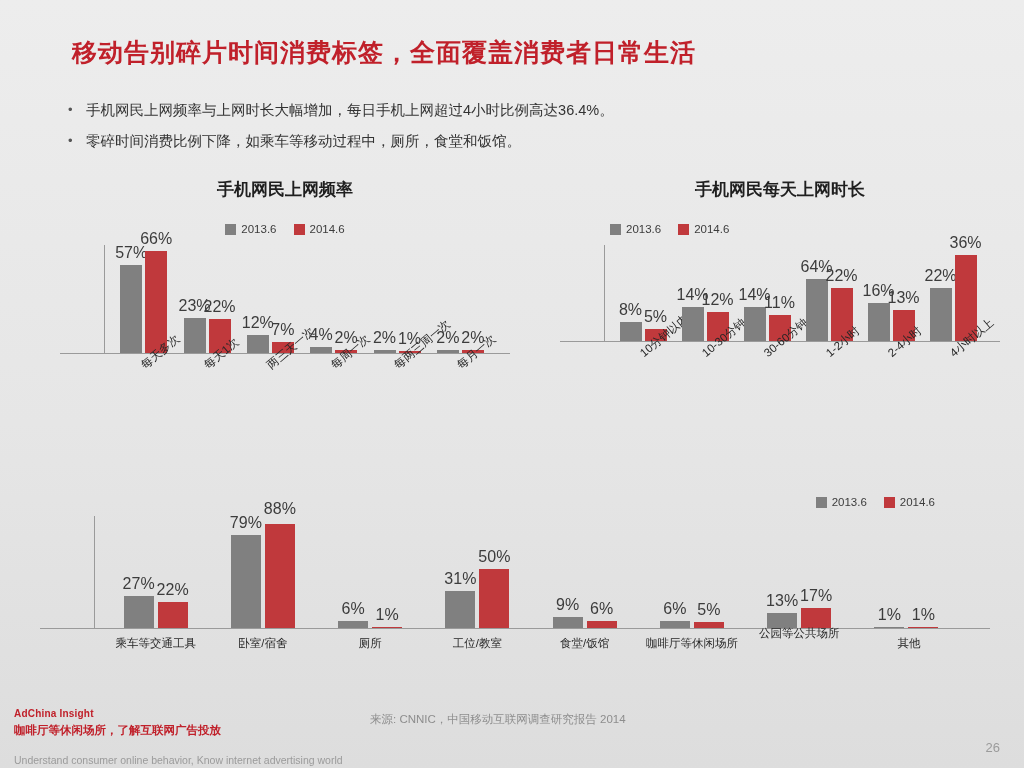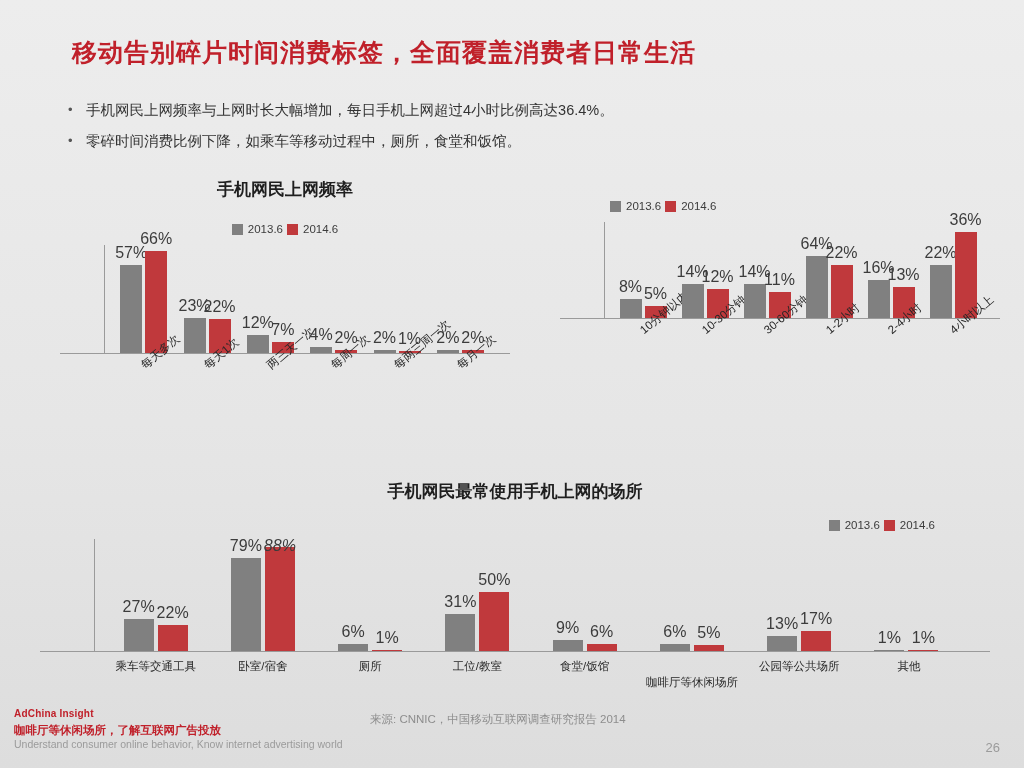--- a/index.html
+++ b/index.html
@@ -63,21 +63,21 @@
   }
   .chart-title {
     text-align: center;
     font-size: 17px;
     font-weight: bold;
     color: #1f1f1f;
   }
   .legend {
     display: flex;
     align-items: center;
-    gap: 4px;
+    gap: 17px;
     font-size: 11.5px;
     color: #3c3c3c;
   }
   .legend .item {
     display: flex;
     align-items: center;
     gap: 5px;
   }
   .legend .swatch {
     width: 11px;
@@ -135,21 +135,21 @@
   }
   .brand .b2 {
     font-size: 11.5px;
     font-weight: bold;
     color: #c0202a;
     margin-top: 4px;
   }
   .brand .b3 {
     font-size: 10.5px;
     color: #9b9b9b;
-    margin-top: 0;
+    margin-top: 16px;
   }
   .pagenum {
     position: absolute;
     right: 24px;
     top: 740px;
     font-size: 13px;
     color: #9b9b9b;
   }
 </style>
 </head>
@@ -212,20 +212,21 @@
         <div class="cat rot" style="left: 331px; top: 116px; transform-origin: left top; transform: rotate(-40deg);">每两三周一次</div>
         <div class="bar" style="position: absolute; width: 22px; height: 3.08571px; background: rgb(128, 128, 128); bottom: 0px; left: 376.833px;"></div>
         <div class="vlabel" style="bottom: 6.08571px; left: 387.833px; position: absolute; transform: translateX(-50%);">2%</div>
         <div class="bar" style="position: absolute; width: 22px; height: 3.08571px; background: rgb(192, 57, 60); bottom: 0px; left: 401.833px;"></div>
         <div class="vlabel" style="bottom: 6.08571px; left: 412.833px; position: absolute; transform: translateX(-50%);">2%</div>
         <div class="cat rot" style="left: 394.333px; top: 116px; transform-origin: left top; transform: rotate(-40deg);">每月一次</div>
       </div>
   </div>
 
   <div class="chart" id="chart-duration" style="left:560px; top:178px; width:440px; height:250px;">
+    <div class="chart-title">手机网民每天上网时长</div>
     <div class="legend" style="justify-content:flex-start; margin-top:22px; padding-left:50px;">
       <div class="item">
         <span class="swatch" style="background:#808080"></span>
         <span>2013.6</span>
       </div>
       <div class="item">
         <span class="swatch" style="background:#c0393c"></span>
         <span>2014.6</span>
       </div>
     </div>
@@ -259,21 +260,20 @@
         <div class="cat rot" style="left: 325px; top: 104px; transform-origin: left top; transform: rotate(-40deg);">2-4小时</div>
         <div class="bar" style="position: absolute; width: 22px; height: 52.8px; background: rgb(128, 128, 128); bottom: 0px; left: 369.5px;"></div>
         <div class="vlabel" style="bottom: 55.8px; left: 380.5px; position: absolute; transform: translateX(-50%);">22%</div>
         <div class="bar" style="position: absolute; width: 22px; height: 86.4px; background: rgb(192, 57, 60); bottom: 0px; left: 394.5px;"></div>
         <div class="vlabel" style="bottom: 89.4px; left: 405.5px; position: absolute; transform: translateX(-50%);">36%</div>
         <div class="cat rot" style="left: 387px; top: 104px; transform-origin: left top; transform: rotate(-40deg);">4小时以上</div>
       </div>
   </div>
 
   <div class="chart" id="chart-places" style="left:40px; top:480px; width:950px; height:220px;">
-    <div class="chart-title">手机网民最常使用手机上网的场所</div>
     <div class="legend" style="justify-content:flex-end; margin-top:16px; padding-right:55px;">
       <div class="item">
         <span class="swatch" style="background:#808080"></span>
         <span>2013.6</span>
       </div>
       <div class="item">
         <span class="swatch" style="background:#c0393c"></span>
         <span>2014.6</span>
       </div>
     </div>
@@ -281,47 +281,47 @@
         <div class="axis-line" style="top: 112px;"></div>
         <div class="axis-vline" style="left: 54px; height: 113px;"></div>
         <div class="bar" style="position: absolute; width: 30px; height: 31.8316px; background: rgb(128, 128, 128); bottom: 0px; left: 83.625px;"></div>
         <div class="vlabel" style="bottom: 34.8316px; left: 98.625px; position: absolute; transform: translateX(-50%);">27%</div>
         <div class="bar" style="position: absolute; width: 30px; height: 25.9368px; background: rgb(192, 57, 60); bottom: 0px; left: 117.625px;"></div>
         <div class="vlabel" style="bottom: 28.9368px; left: 132.625px; position: absolute; transform: translateX(-50%);">22%</div>
         <div class="cat" style="left: 115.625px; top: 120px; transform: translateX(-50%);">乘车等交通工具</div>
         <div class="bar" style="position: absolute; width: 30px; height: 93.1368px; background: rgb(128, 128, 128); bottom: 0px; left: 190.875px;"></div>
         <div class="vlabel" style="bottom: 96.1368px; left: 205.875px; position: absolute; transform: translateX(-50%);">79%</div>
         <div class="bar" style="position: absolute; width: 30px; height: 103.747px; background: rgb(192, 57, 60); bottom: 0px; left: 224.875px;"></div>
-        <div class="vlabel" style="bottom: 96px; left: 239.875px; position: absolute; transform: translateX(-50%); font-style: italic;">88%</div>
+        <div class="vlabel" style="bottom: 110px; left: 239.875px; position: absolute; transform: translateX(-50%);">88%</div>
         <div class="cat" style="left: 222.875px; top: 120px; transform: translateX(-50%);">卧室/宿舍</div>
         <div class="bar" style="position: absolute; width: 30px; height: 7.07368px; background: rgb(128, 128, 128); bottom: 0px; left: 298.125px;"></div>
         <div class="vlabel" style="bottom: 10.0737px; left: 313.125px; position: absolute; transform: translateX(-50%);">6%</div>
         <div class="bar" style="position: absolute; width: 30px; height: 1.5px; background: rgb(192, 57, 60); bottom: 0px; left: 332.125px;"></div>
         <div class="vlabel" style="bottom: 4.5px; left: 347.125px; position: absolute; transform: translateX(-50%);">1%</div>
         <div class="cat" style="left: 330.125px; top: 120px; transform: translateX(-50%);">厕所</div>
         <div class="bar" style="position: absolute; width: 30px; height: 36.5474px; background: rgb(128, 128, 128); bottom: 0px; left: 405.375px;"></div>
         <div class="vlabel" style="bottom: 39.5474px; left: 420.375px; position: absolute; transform: translateX(-50%);">31%</div>
         <div class="bar" style="position: absolute; width: 30px; height: 58.9474px; background: rgb(192, 57, 60); bottom: 0px; left: 439.375px;"></div>
         <div class="vlabel" style="bottom: 61.9474px; left: 454.375px; position: absolute; transform: translateX(-50%);">50%</div>
         <div class="cat" style="left: 437.375px; top: 120px; transform: translateX(-50%);">工位/教室</div>
         <div class="bar" style="position: absolute; width: 30px; height: 10.6105px; background: rgb(128, 128, 128); bottom: 0px; left: 512.625px;"></div>
         <div class="vlabel" style="bottom: 13.6105px; left: 527.625px; position: absolute; transform: translateX(-50%);">9%</div>
         <div class="bar" style="position: absolute; width: 30px; height: 7.07368px; background: rgb(192, 57, 60); bottom: 0px; left: 546.625px;"></div>
         <div class="vlabel" style="bottom: 10.0737px; left: 561.625px; position: absolute; transform: translateX(-50%);">6%</div>
         <div class="cat" style="left: 544.625px; top: 120px; transform: translateX(-50%);">食堂/饭馆</div>
         <div class="bar" style="position: absolute; width: 30px; height: 7.07368px; background: rgb(128, 128, 128); bottom: 0px; left: 619.875px;"></div>
         <div class="vlabel" style="bottom: 10.0737px; left: 634.875px; position: absolute; transform: translateX(-50%);">6%</div>
         <div class="bar" style="position: absolute; width: 30px; height: 5.89474px; background: rgb(192, 57, 60); bottom: 0px; left: 653.875px;"></div>
         <div class="vlabel" style="bottom: 8.89474px; left: 668.875px; position: absolute; transform: translateX(-50%);">5%</div>
-        <div class="cat" style="left: 651.875px; top: 136px; transform: translateX(-50%);">咖啡厅等休闲场所</div>
+        <div class="cat" style="left: 651.875px; top: 120px; transform: translateX(-50%);">咖啡厅等休闲场所</div>
         <div class="bar" style="position: absolute; width: 30px; height: 15.3263px; background: rgb(128, 128, 128); bottom: 0px; left: 727.125px;"></div>
         <div class="vlabel" style="bottom: 18.3263px; left: 742.125px; position: absolute; transform: translateX(-50%);">13%</div>
         <div class="bar" style="position: absolute; width: 30px; height: 20.0421px; background: rgb(192, 57, 60); bottom: 0px; left: 761.125px;"></div>
         <div class="vlabel" style="bottom: 23.0421px; left: 776.125px; position: absolute; transform: translateX(-50%);">17%</div>
-        <div class="cat" style="left: 759.125px; top: 120px; transform: translateX(-50%);">公园等公共场所</div>
+        <div class="cat" style="left: 759.125px; top: 110px; transform: translateX(-50%);">公园等公共场所</div>
         <div class="bar" style="position: absolute; width: 30px; height: 1.5px; background: rgb(128, 128, 128); bottom: 0px; left: 834.375px;"></div>
         <div class="vlabel" style="bottom: 4.5px; left: 849.375px; position: absolute; transform: translateX(-50%);">1%</div>
         <div class="bar" style="position: absolute; width: 30px; height: 1.5px; background: rgb(192, 57, 60); bottom: 0px; left: 868.375px;"></div>
         <div class="vlabel" style="bottom: 4.5px; left: 883.375px; position: absolute; transform: translateX(-50%);">1%</div>
         <div class="cat" style="left: 869px; top: 120px; transform: translateX(-50%);">其他</div>
       </div>
   </div>
 
   <div class="source">来源: CNNIC，中国移动互联网调查研究报告 2014</div>
 

